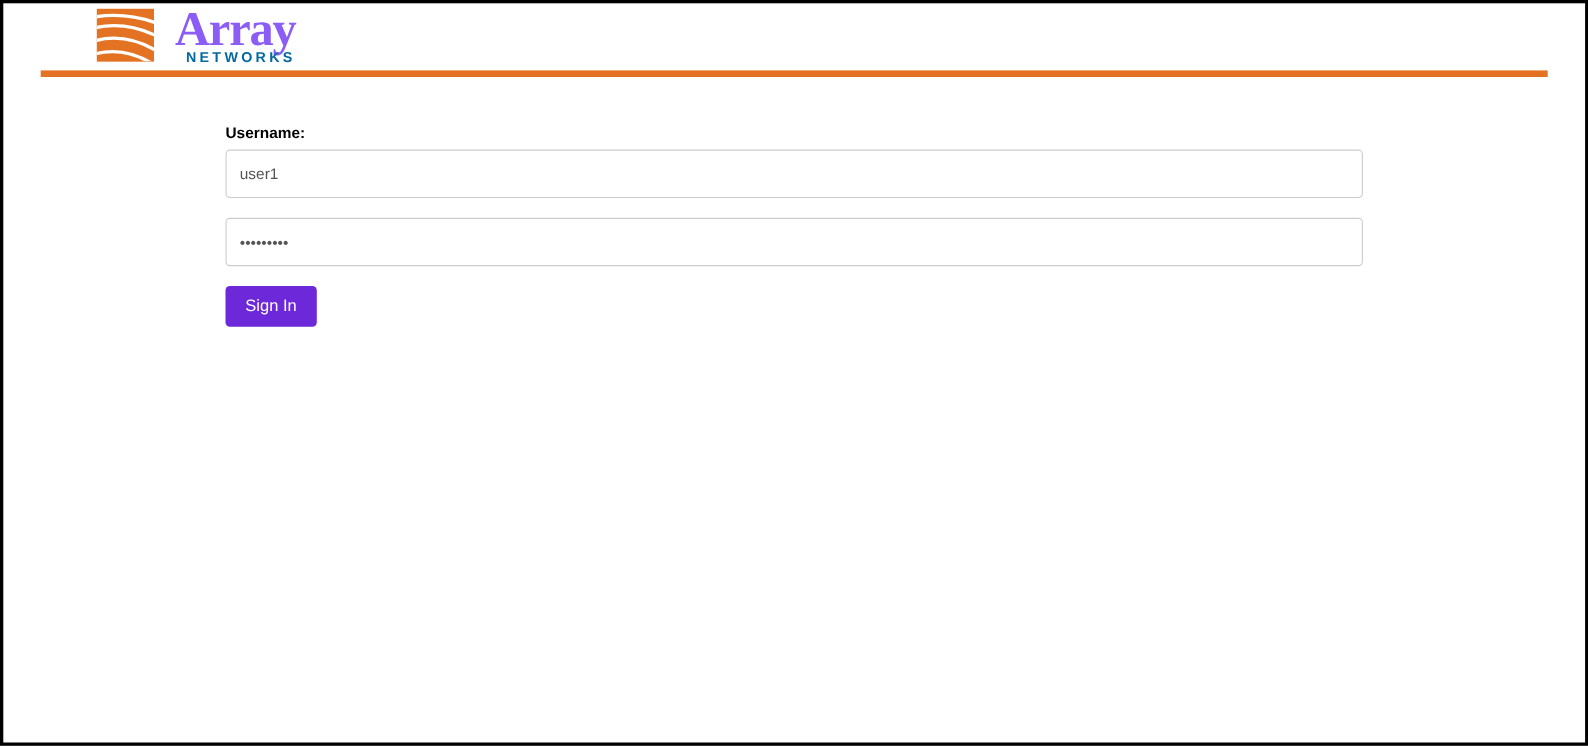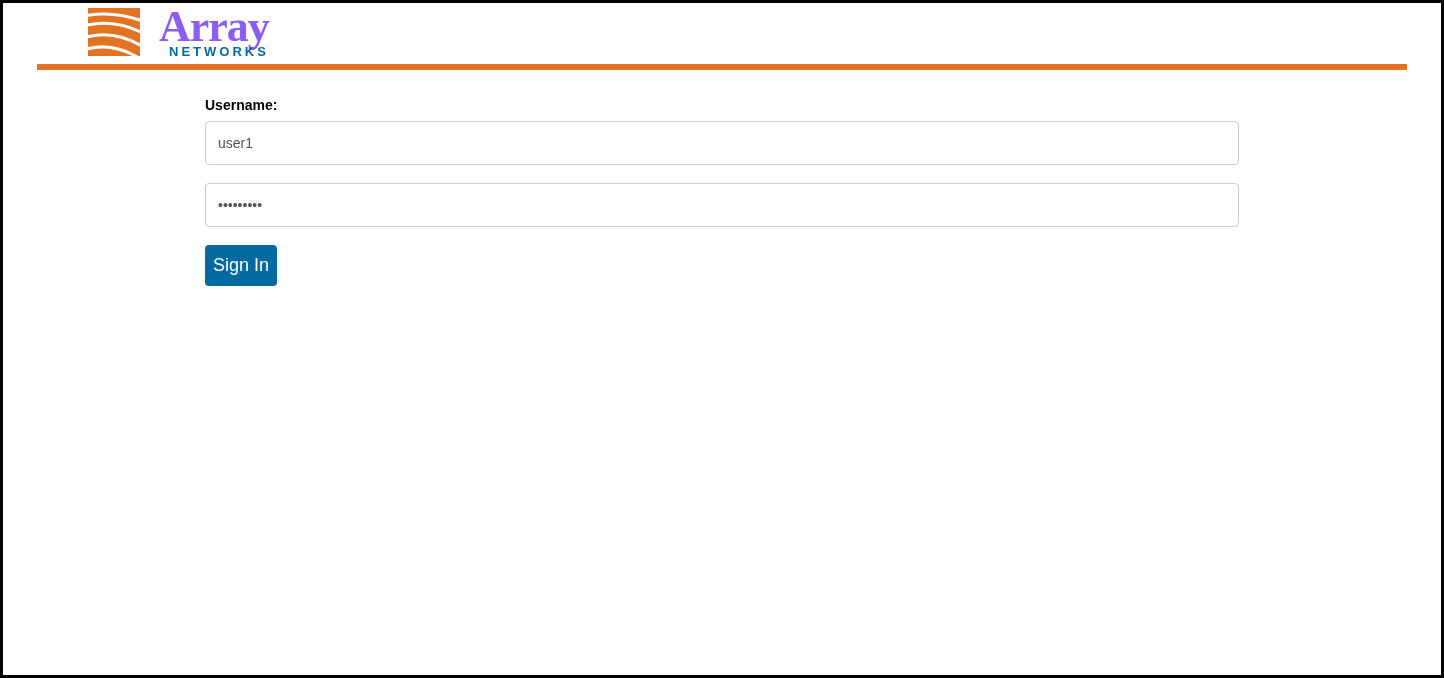--- a/index.html
+++ b/index.html
@@ -51,21 +51,21 @@
       text-align: right;
       margin-top: -4px;
     }
     .orange-bar {
       height: 6px;
       background: #e37222;
       margin: 6px 34px 0 34px;
     }
     .form-container {
       max-width: 1054px;
-      margin: 27px auto 0 auto;
+      margin: 42px auto 0 auto;
       padding: 0 10px;
     }
     .form-label {
       display: block;
       font-size: 14px;
       font-weight: 700;
       color: #000;
       margin-bottom: 8px;
     }
     .form-input {
@@ -76,26 +76,26 @@
       padding: 0 12px;
       font-size: 14px;
       color: #555;
       background: #fff;
       outline: none;
     }
     .form-group {
       margin-bottom: 18px;
     }
     .signin-btn {
-      background: #0369a1;
+      background: #6d28d9;
       color: #fff;
       border: none;
       border-radius: 4px;
-      padding: 10px 8px;
-      font-size: 18px;
+      padding: 10px 18px;
+      font-size: 15px;
       cursor: pointer;
       margin-top: 0px;
     }
   </style>
 </head>
 <body>
 
 <div class="header">
   <div class="logo-container">
     <div class="logo-icon">

